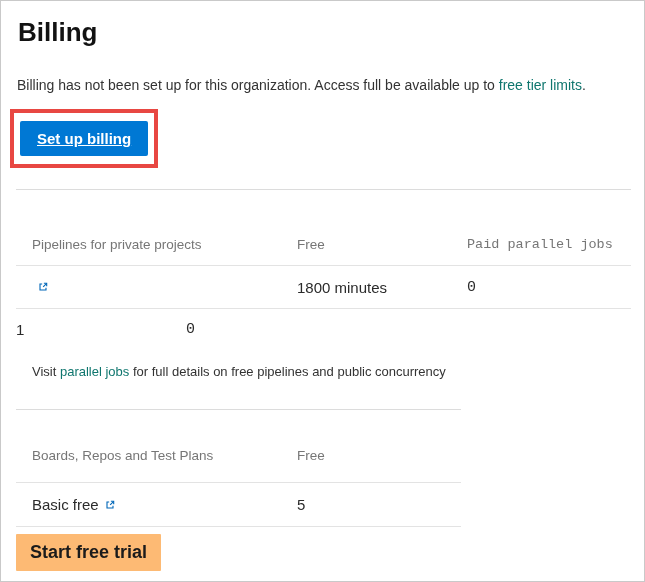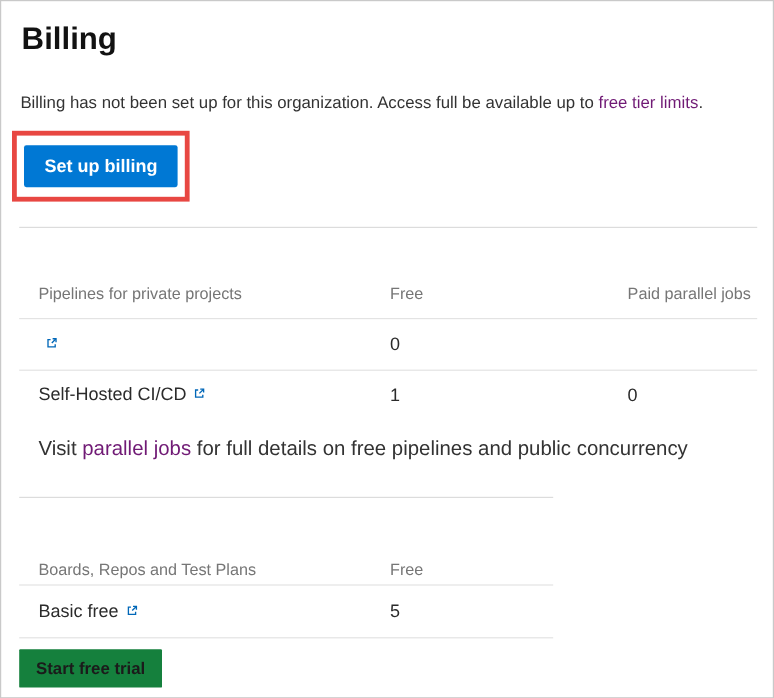--- a/index.html
+++ b/index.html
@@ -20,94 +20,94 @@
     font-weight:700;
     color:#121212;
   }
   .intro{
     margin:29px 16px 0 16px;
     font-size:14px;
     line-height:18px;
     color:#333;
     white-space:nowrap;
   }
-  a.link{color:#701a75;text-decoration:none;cursor:pointer;}
+  a.link{color:#0f766e;text-decoration:none;cursor:pointer;}
   .annotation{
     display:inline-block;
     margin:15px 0 0 9px;
     border:4px solid #e84742;
     padding:8px 6px;
     background:#fff;
   }
   .primary-btn{
     display:inline-block;
     background:#0078d4;
     color:#fff;
     border:none;
     border-radius:2px;
     font-family:"Liberation Sans", sans-serif;
     font-size:15px;
     font-weight:700;
     padding:9px 17px;
     cursor:pointer;
+    text-decoration:underline;
   }
   .divider-full{
     height:0;border:none;
     border-top:1px solid #dcdcdc;
     margin:21px 13px 0 15px;
   }
   .tbl{
     margin-left:15px;
     margin-right:13px;
   }
   .tbl .row{
     display:flex;
     align-items:center;
-    gap:28px;
   }
   .tbl .c1{flex:0 0 281px;box-sizing:border-box;padding-left:16px;}
   .tbl .c2{flex:0 0 170px;box-sizing:border-box;}
-  .tbl .c3{flex:1 1 auto;box-sizing:border-box;}
+  .tbl .c3{flex:1 1 auto;box-sizing:border-box;font-family:Liberation Mono, monospace;}
   .hdr-row{
     height:76px;
     align-items:flex-end !important;
     padding-bottom:13px;
     box-sizing:border-box;
     border-bottom:1px solid #e3e3e3;
     color:#767676;
     font-size:13.5px;
   }
   .data-row{
     height:42px;
     font-size:15px;
     color:#2b2b2b;
   }
   .data-row.bordered{border-bottom:1px solid #e3e3e3;}
   .note{
     margin:15px 0 0 31px;
-    font-size:17px;
+    font-size:13px;
     color:#333;
   }
   .tbl2{
     width:445px;
     margin:30px 0 0 15px;
     border-top:1px solid #dcdcdc;
   }
-  .tbl2 .hdr-row{height:73px;padding-bottom:5px;}
+  .tbl2 .hdr-row{height:73px;padding-bottom:19px;}
   .tbl2 .row .c2{flex:1 1 auto;}
   .row-basic{height:43px;}
   .row-trial{height:50px;}
   .secondary-btn{
     display:inline-block;
-    background:#15803d;
+    background:#fdba74;
     color:#1b1b1b;
     border:none;
     border-radius:1px;
     font-family:"Liberation Sans", sans-serif;
-    font-size:14px;
+    font-size:18px;
     font-weight:600;
     padding:8px 14px;
     cursor:pointer;
   }
   .ext-icon{
     display:inline-block;
     margin-left:5px;
     vertical-align:-1px;
     cursor:pointer;
   }
@@ -132,28 +132,24 @@
       <div class="c1">Pipelines for private projects</div>
       <div class="c2">Free</div>
       <div class="c3">Paid parallel jobs</div>
     </div>
     <div class="row data-row bordered">
       <div class="c1"><span class="ext-icon"><svg width="12" height="12" viewBox="0 0 14 14">
               <path d="M6 3.5H3.5v7h7V8" stroke="#0067b8" fill="none" stroke-width="1.3"></path>
               <path d="M8 2.7h3.3V6" stroke="#0067b8" fill="none" stroke-width="1.3"></path>
               <path d="M11 3L7.2 6.8" stroke="#0067b8" fill="none" stroke-width="1.3"></path>
             </svg></span></div>
+      <div class="c2">1800 minutes</div>
       <div class="c3">0</div>
     </div>
     <div class="row data-row" style="height:40px">
-      <div class="c1"><span>Self-Hosted CI/CD</span><span class="ext-icon"><svg width="12" height="12" viewBox="0 0 14 14">
-              <path d="M6 3.5H3.5v7h7V8" stroke="#0067b8" fill="none" stroke-width="1.3"></path>
-              <path d="M8 2.7h3.3V6" stroke="#0067b8" fill="none" stroke-width="1.3"></path>
-              <path d="M11 3L7.2 6.8" stroke="#0067b8" fill="none" stroke-width="1.3"></path>
-            </svg></span></div>
       <div class="c2">1</div>
       <div class="c3">0</div>
     </div>
   </div>
 
   <p class="note"><span>Visit </span><a class="link">parallel jobs</a><span> for full details on free pipelines and public concurrency</span></p>
 
   <div class="tbl tbl2">
     <div class="row hdr-row">
       <div class="c1">Boards, Repos and Test Plans</div>

